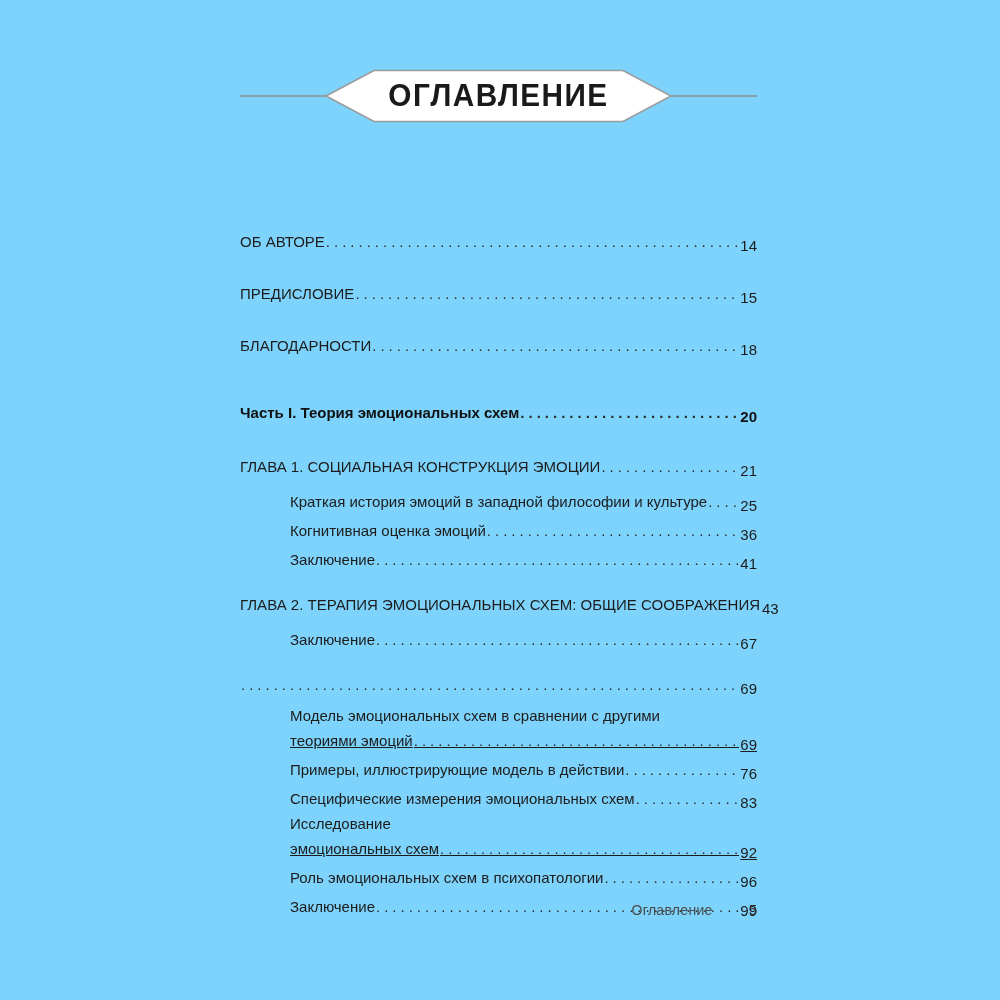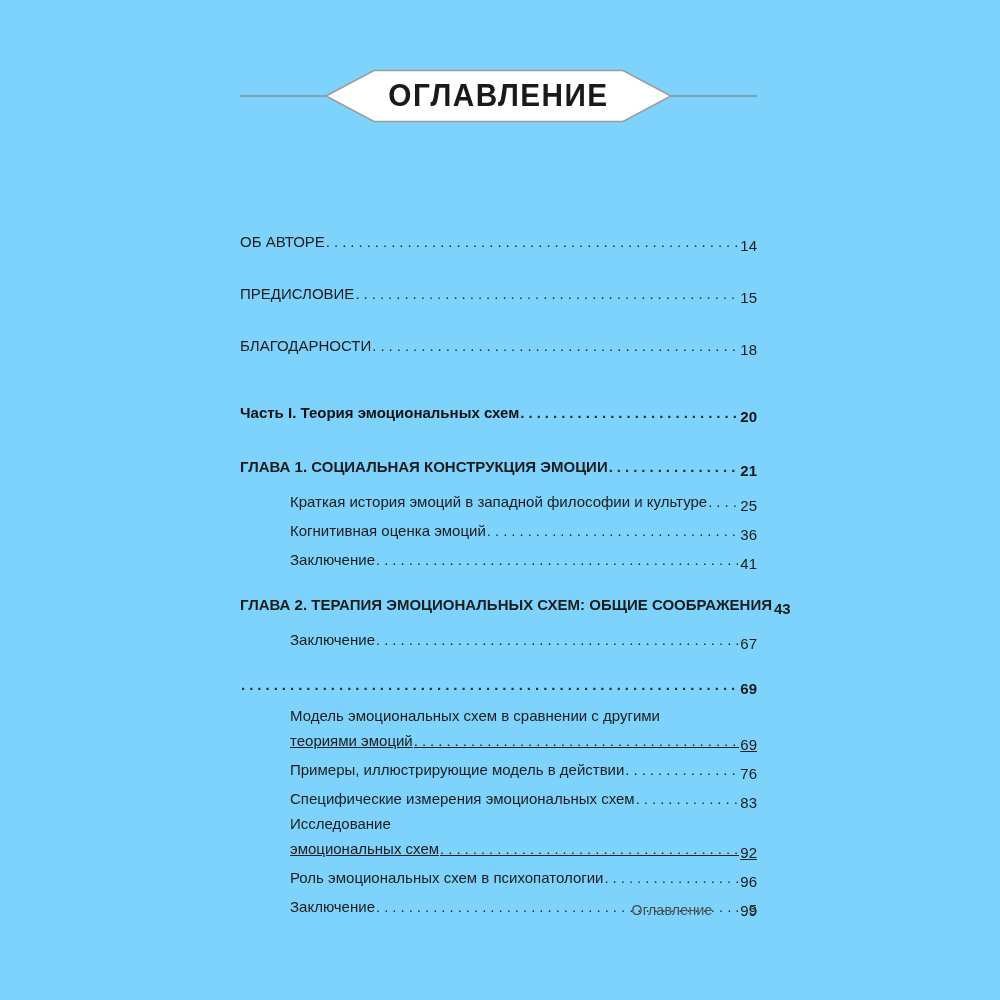--- a/index.html
+++ b/index.html
@@ -59,21 +59,21 @@
     margin: 0 1px;
     color: #2a2a2a;
   }
   .row .dots::after {
     content: "..........................................................................................................................................................";
     letter-spacing: 4px;
   }
   .row .pg { flex: 0 0 auto; margin-top: 8px; }
   .t-front { margin-bottom: 23px; }
   .t-part  { margin-top: 15px; margin-bottom: 9px; font-weight: 700; color: #111; }
-  .t-chapter { margin-top: 16px; margin-bottom: 6px; font-weight: bold; }
+  .t-chapter { margin-top: 16px; margin-bottom: 6px; }
   .t-sub  { padding-left: 50px; }
   .t-subcont { padding-left: 50px; text-decoration: underline; }
   
   .footer {
     position: absolute;
     left: 240px;
     top: 901px;
     width: 517px;
     display: flex;
     justify-content: flex-end;

